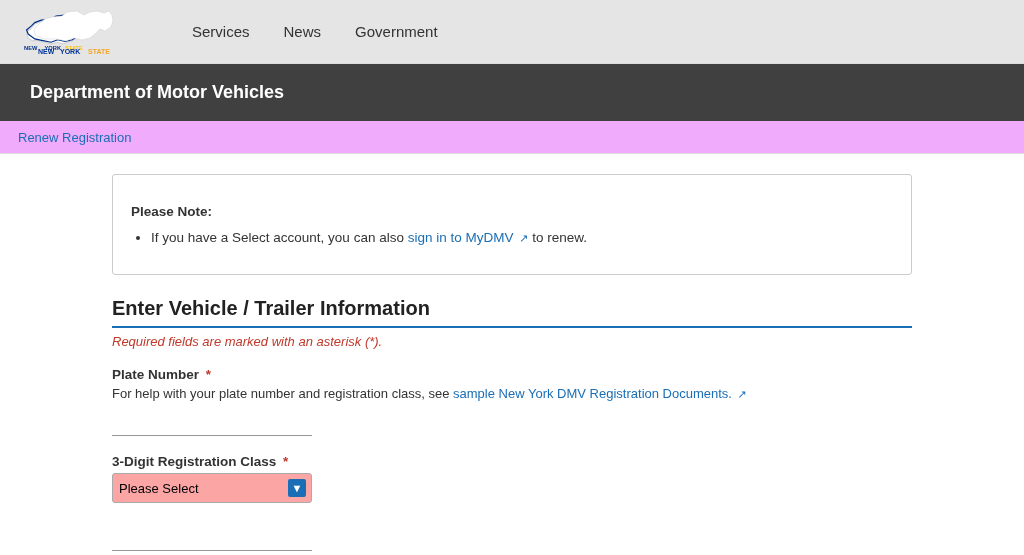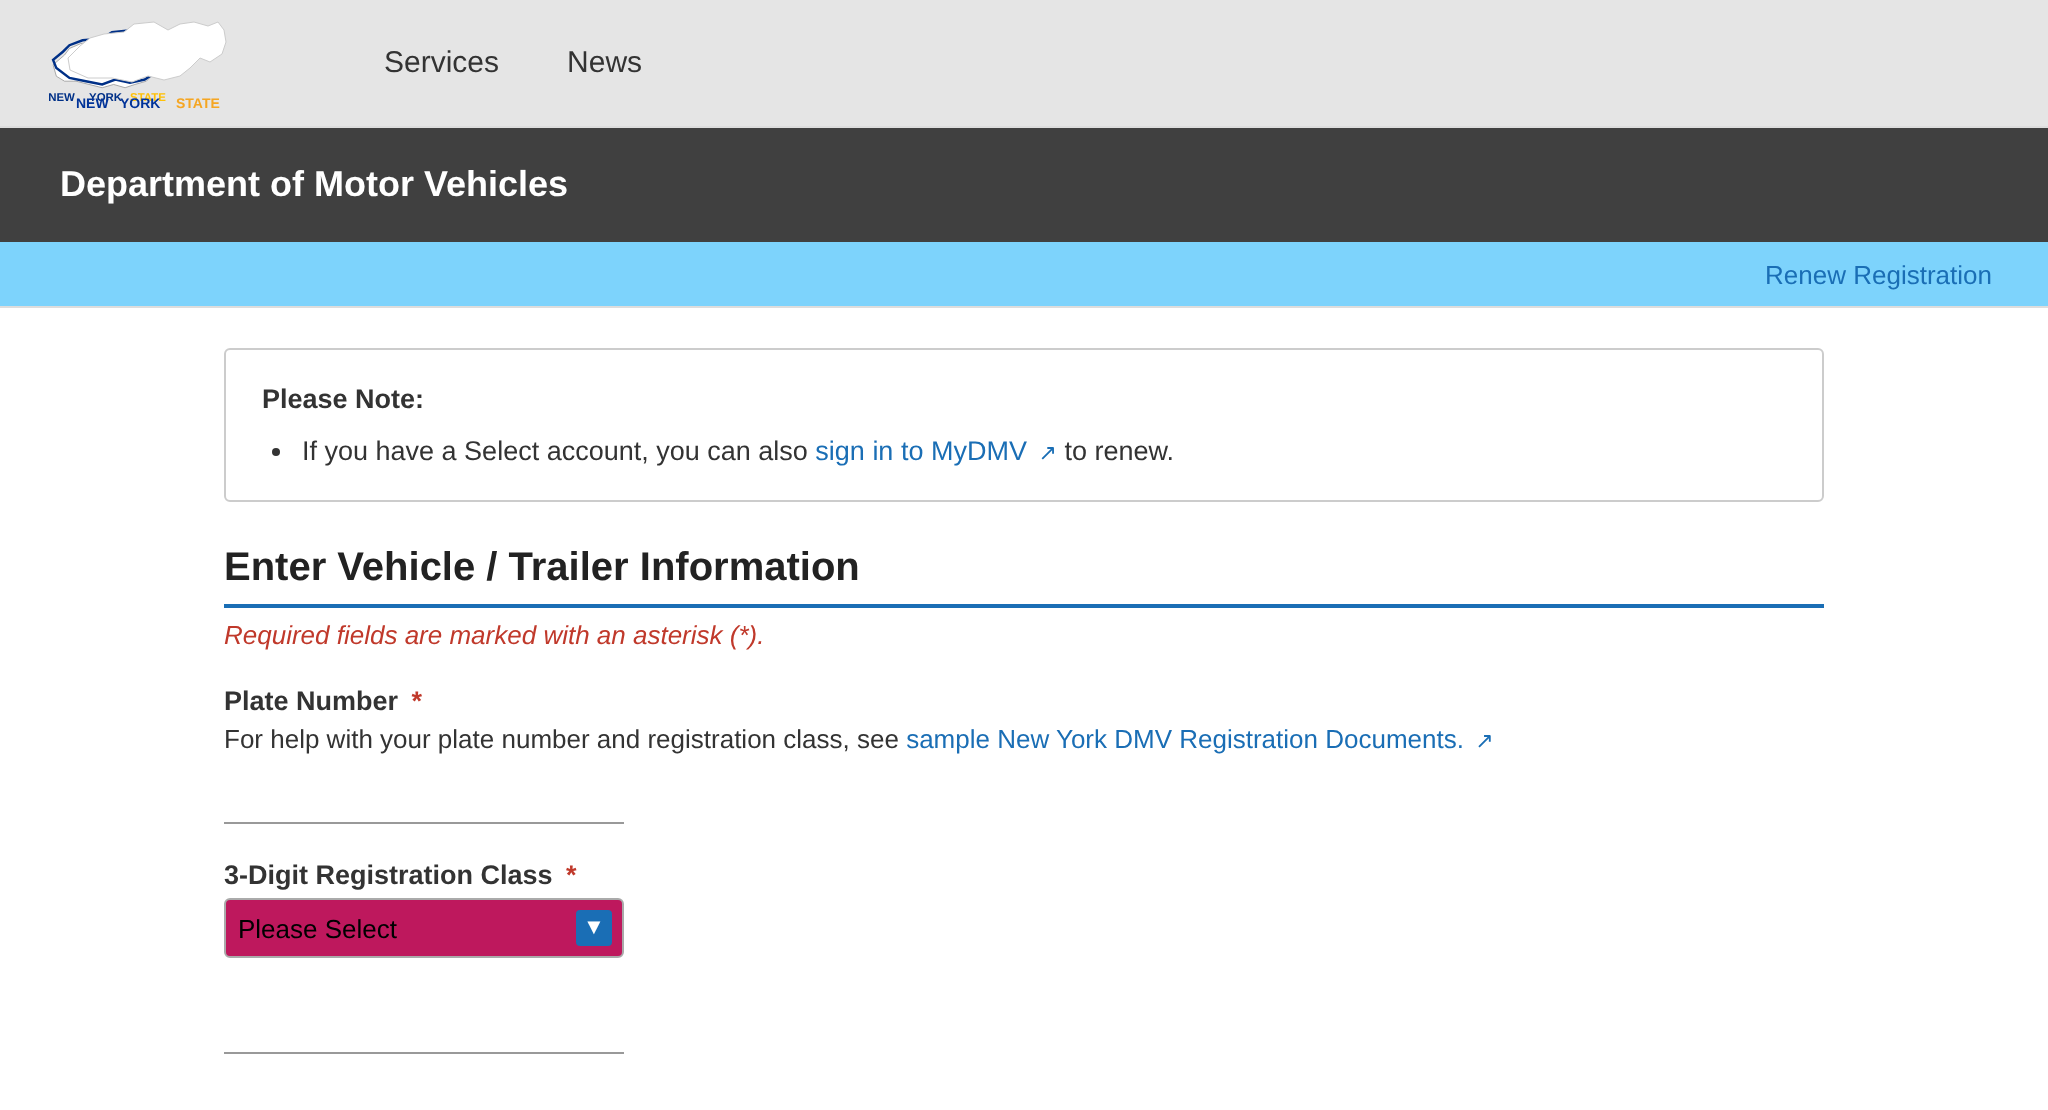--- a/index.html
+++ b/index.html
@@ -45,44 +45,43 @@
     .dmv-banner {
       background: #404040;
       color: #fff;
       padding: 18px 30px;
       font-size: 18px;
       font-weight: bold;
     }
 
     
     .breadcrumb-bar {
-      background: #7dd3fc;
-      padding: 8px 28px;
+      background: #f0abfc;
+      padding: 8px 18px;
       border-bottom: 1px solid #ddd;
-      text-align: right;
     }
     .breadcrumb-link {
       color: #1a6eb5;
       text-decoration: none;
       font-size: 13px;
       cursor: pointer;
     }
 
     
     .main-content {
       max-width: 860px;
       margin: 0 auto;
       padding: 20px 30px 40px;
     }
 
     
     .note-box {
       border: 1px solid #ccc;
       border-radius: 3px;
-      padding: 14px 18px;
+      padding: 26px 18px;
       margin-bottom: 22px;
       font-size: 13.5px;
       line-height: 1.6;
     }
     .note-box strong { font-size: 13.5px; }
     .note-box a { color: #1a6eb5; text-decoration: none; }
     .note-box ul { margin-left: 20px; margin-top: 4px; }
 
     
     .form-section-title {
@@ -144,21 +143,21 @@
       width: 200px;
     }
     .select-wrapper select {
       width: 100%;
       height: 30px;
       border: 1px solid #aaa;
       border-radius: 3px;
       font-size: 13px;
       padding: 2px 30px 2px 6px;
       appearance: none;
-      background: #be185d;
+      background: #fca5a5;
       cursor: pointer;
       outline: none;
     }
     .select-icon {
       position: absolute;
       right: 6px;
       top: 50%;
       transform: translateY(-50%);
       pointer-events: none;
       width: 18px;
@@ -208,20 +207,21 @@
         <text x="8" y="47" font-family="Arial" font-size="7" font-weight="900" fill="#003399">NEW</text>
         <text x="30" y="47" font-family="Arial" font-size="7" font-weight="900" fill="#003399">YORK</text>
         <text x="58" y="47" font-family="Arial" font-size="7" font-weight="900" fill="#F5A623">STATE</text>
       </svg>
     </div>
   </div>
 
   <nav class="nav">
     <a class="nav-item" href="#">Services</a>
     <a class="nav-item" href="#">News</a>
+    <a class="nav-item" href="#">Government</a>
   </nav>
 </header>
 
 <div class="dmv-banner">
   <span>Department of Motor Vehicles</span>
 </div>
 
 <div class="breadcrumb-bar">
   <a class="breadcrumb-link" href="#">Renew Registration</a>
 </div>

